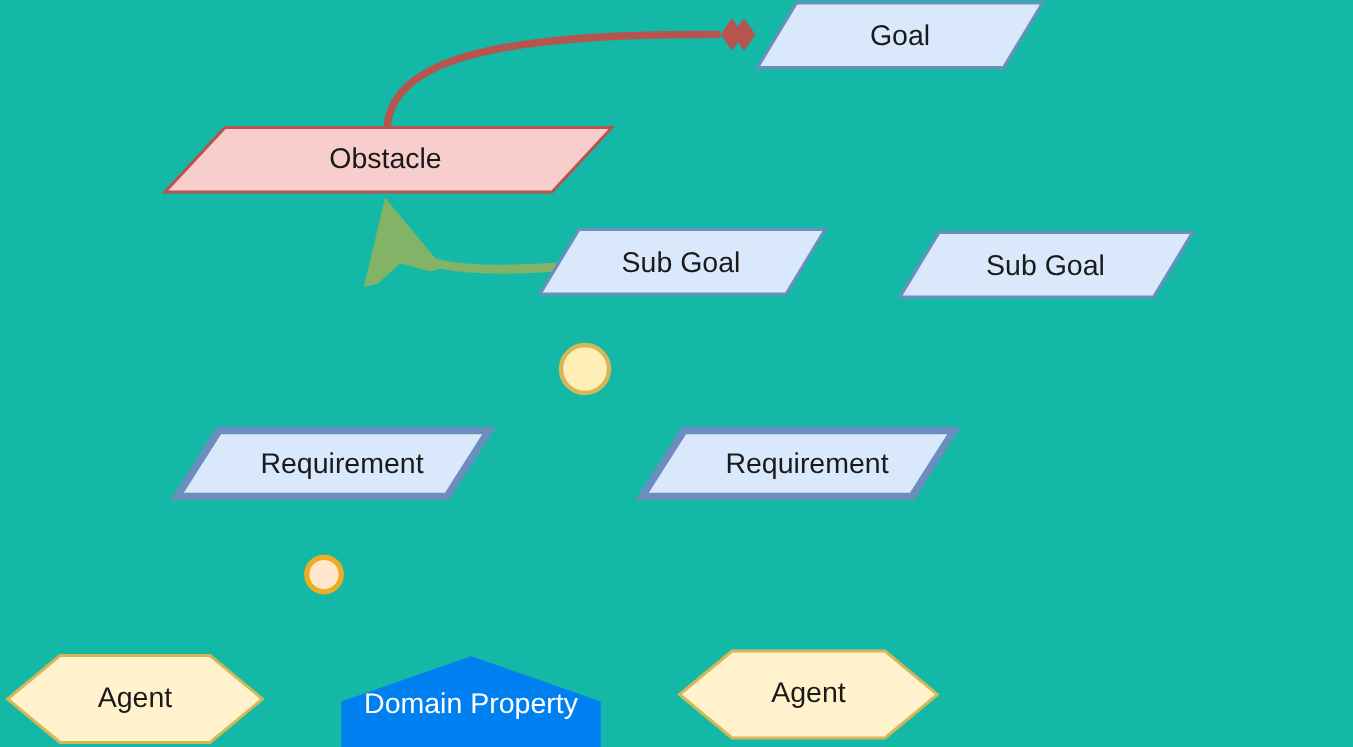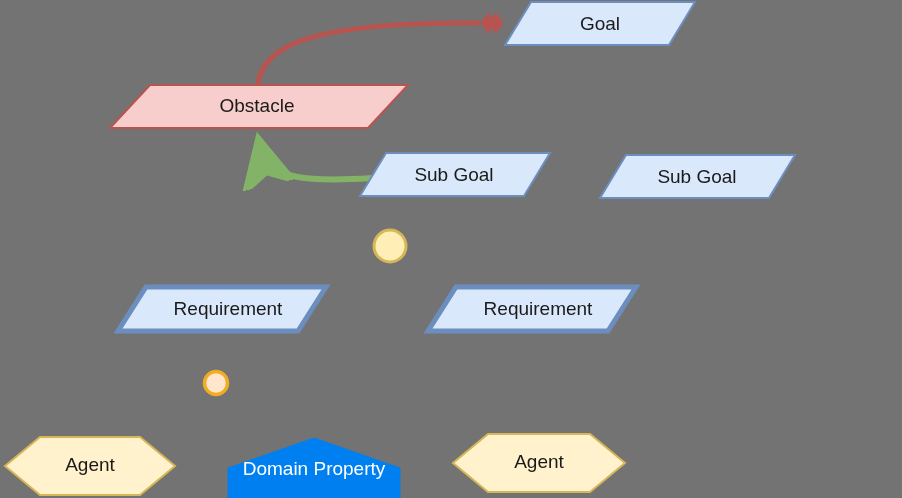--- a/index.html
+++ b/index.html
@@ -7,21 +7,21 @@
     padding: 0;
     background: #000000;
   }
   body {
     font-family: "Liberation Sans", sans-serif;
   }
   #canvas {
     position: relative;
     width: 902px;
     height: 498px;
-    background: #737373;
+    background: #14b8a6;
     overflow: hidden;
     text-align: center;
   }
   #diagram-svg {
     position: absolute;
     left: 0;
     top: 0;
     width: 902px;
     height: 498px;
   }

